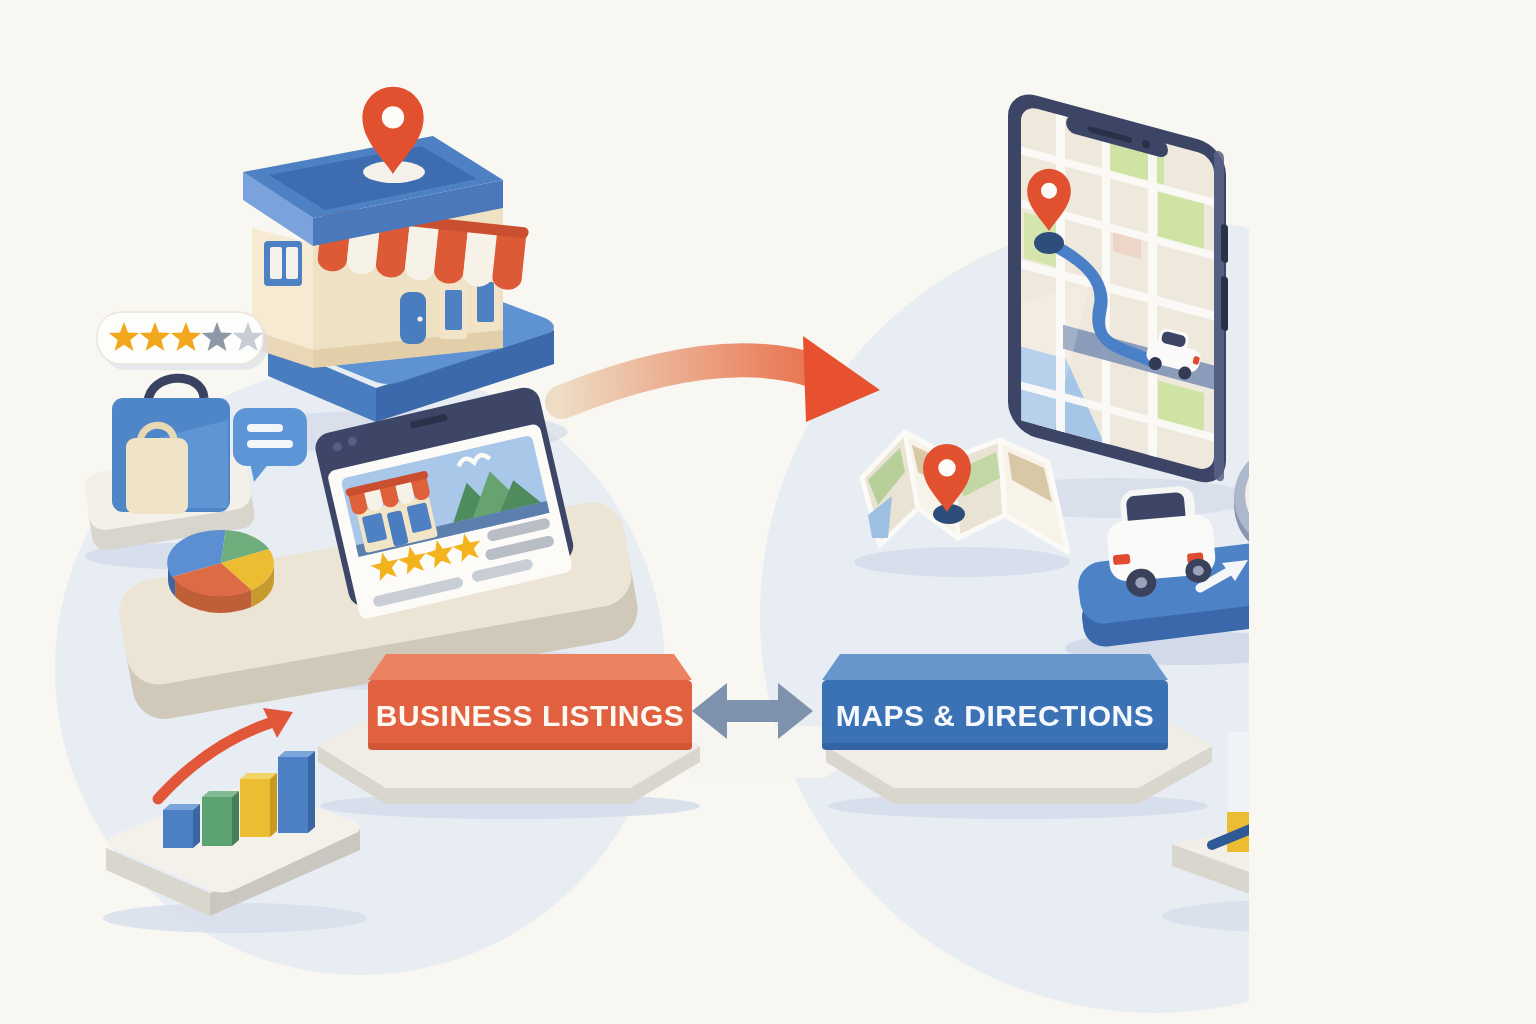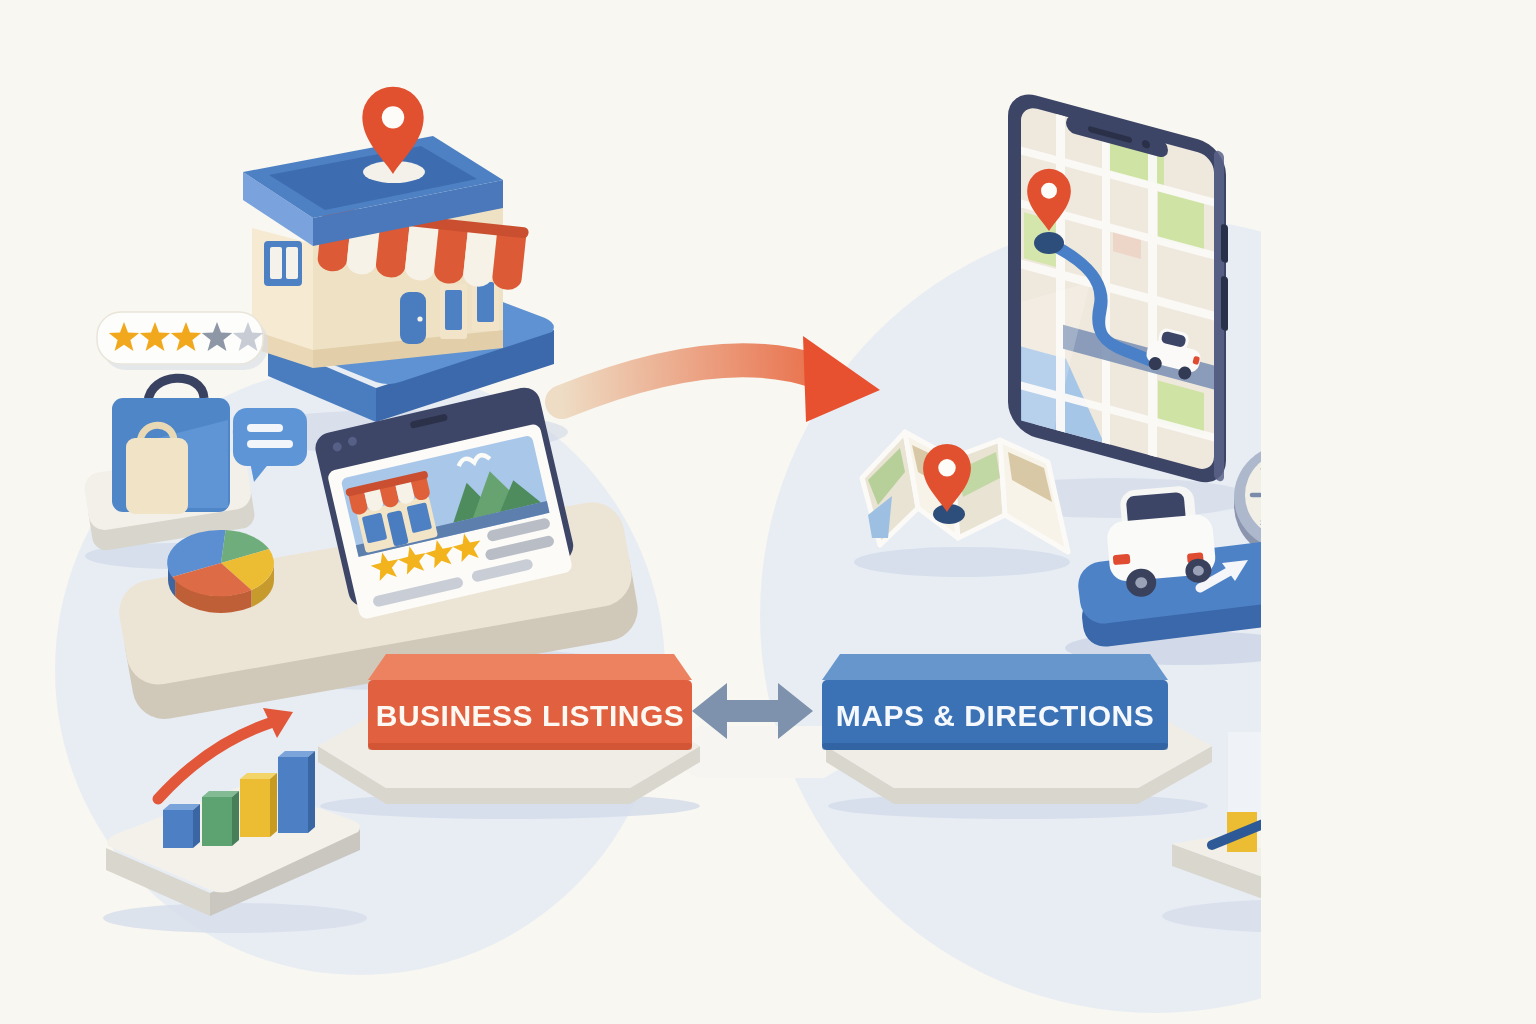--- a/index.html
+++ b/index.html
@@ -1,17 +1,17 @@
 <!DOCTYPE html>
 <html><head>
 <meta charset="utf-8">
 <style>
   html,body{margin:0;padding:0;background:#f8f7f1;}
   .stage{position:relative;width:1249px;height:1024px;background:#8b5cf6;overflow:hidden;
-         font-family:"Liberation Sans",sans-serif;padding-left:12px;}
+         font-family:"Liberation Sans",sans-serif;}
   .stage svg{position:absolute;left:0;top:0;}
   text.node-label{font-family:"Liberation Sans",sans-serif;font-weight:bold;font-size:30px;
                   letter-spacing:.5px;}
 </style>
 </head>
 <body>
 
 <div class="stage">
 <svg width="1536" height="1024" viewBox="0 0 1536 1024">
 <defs>

